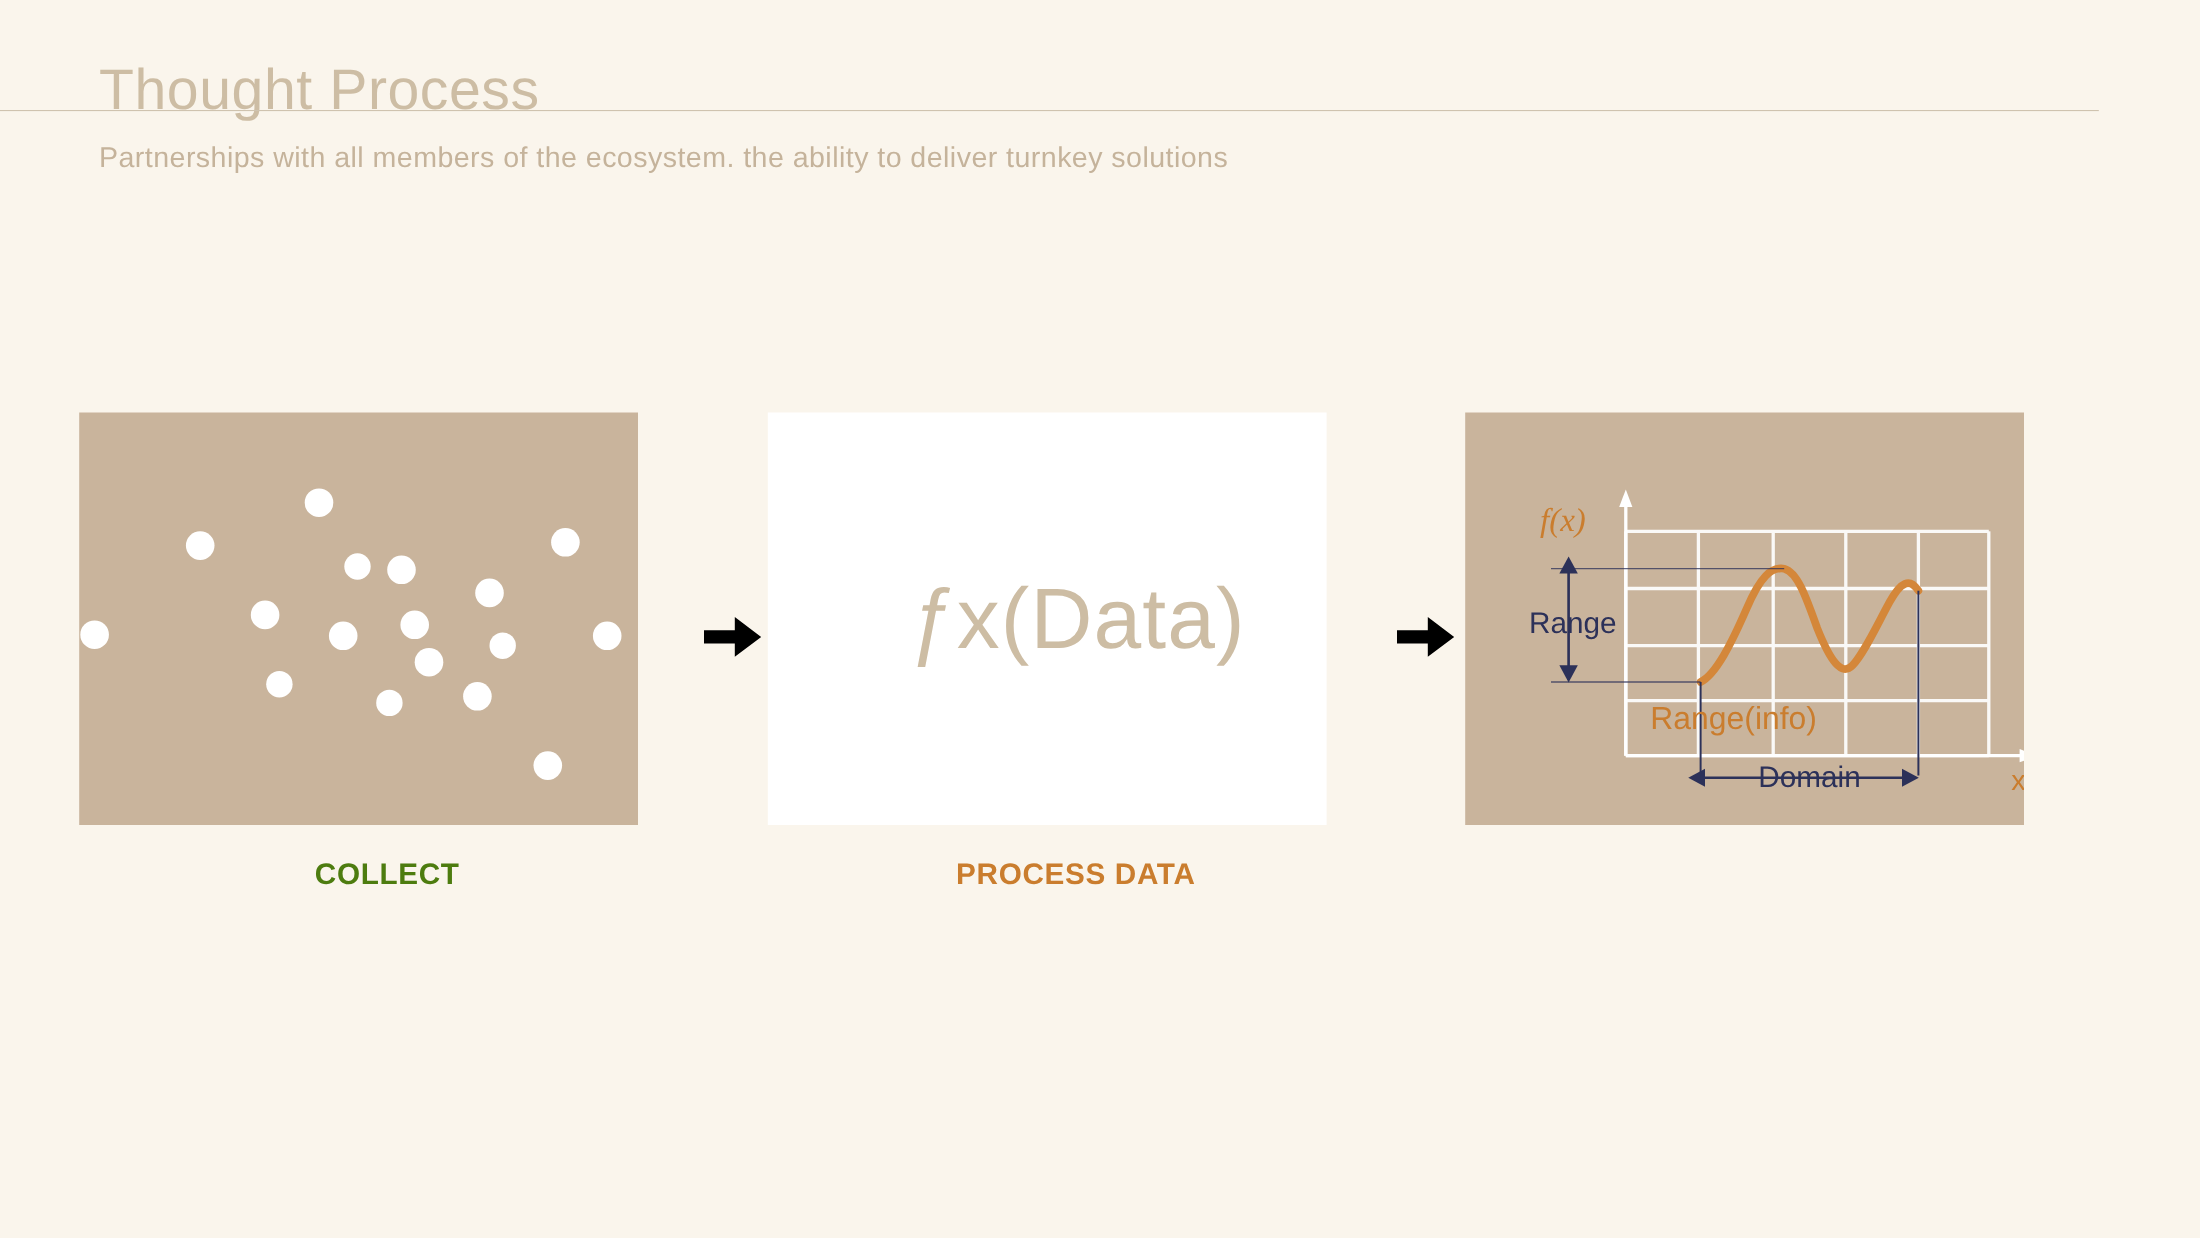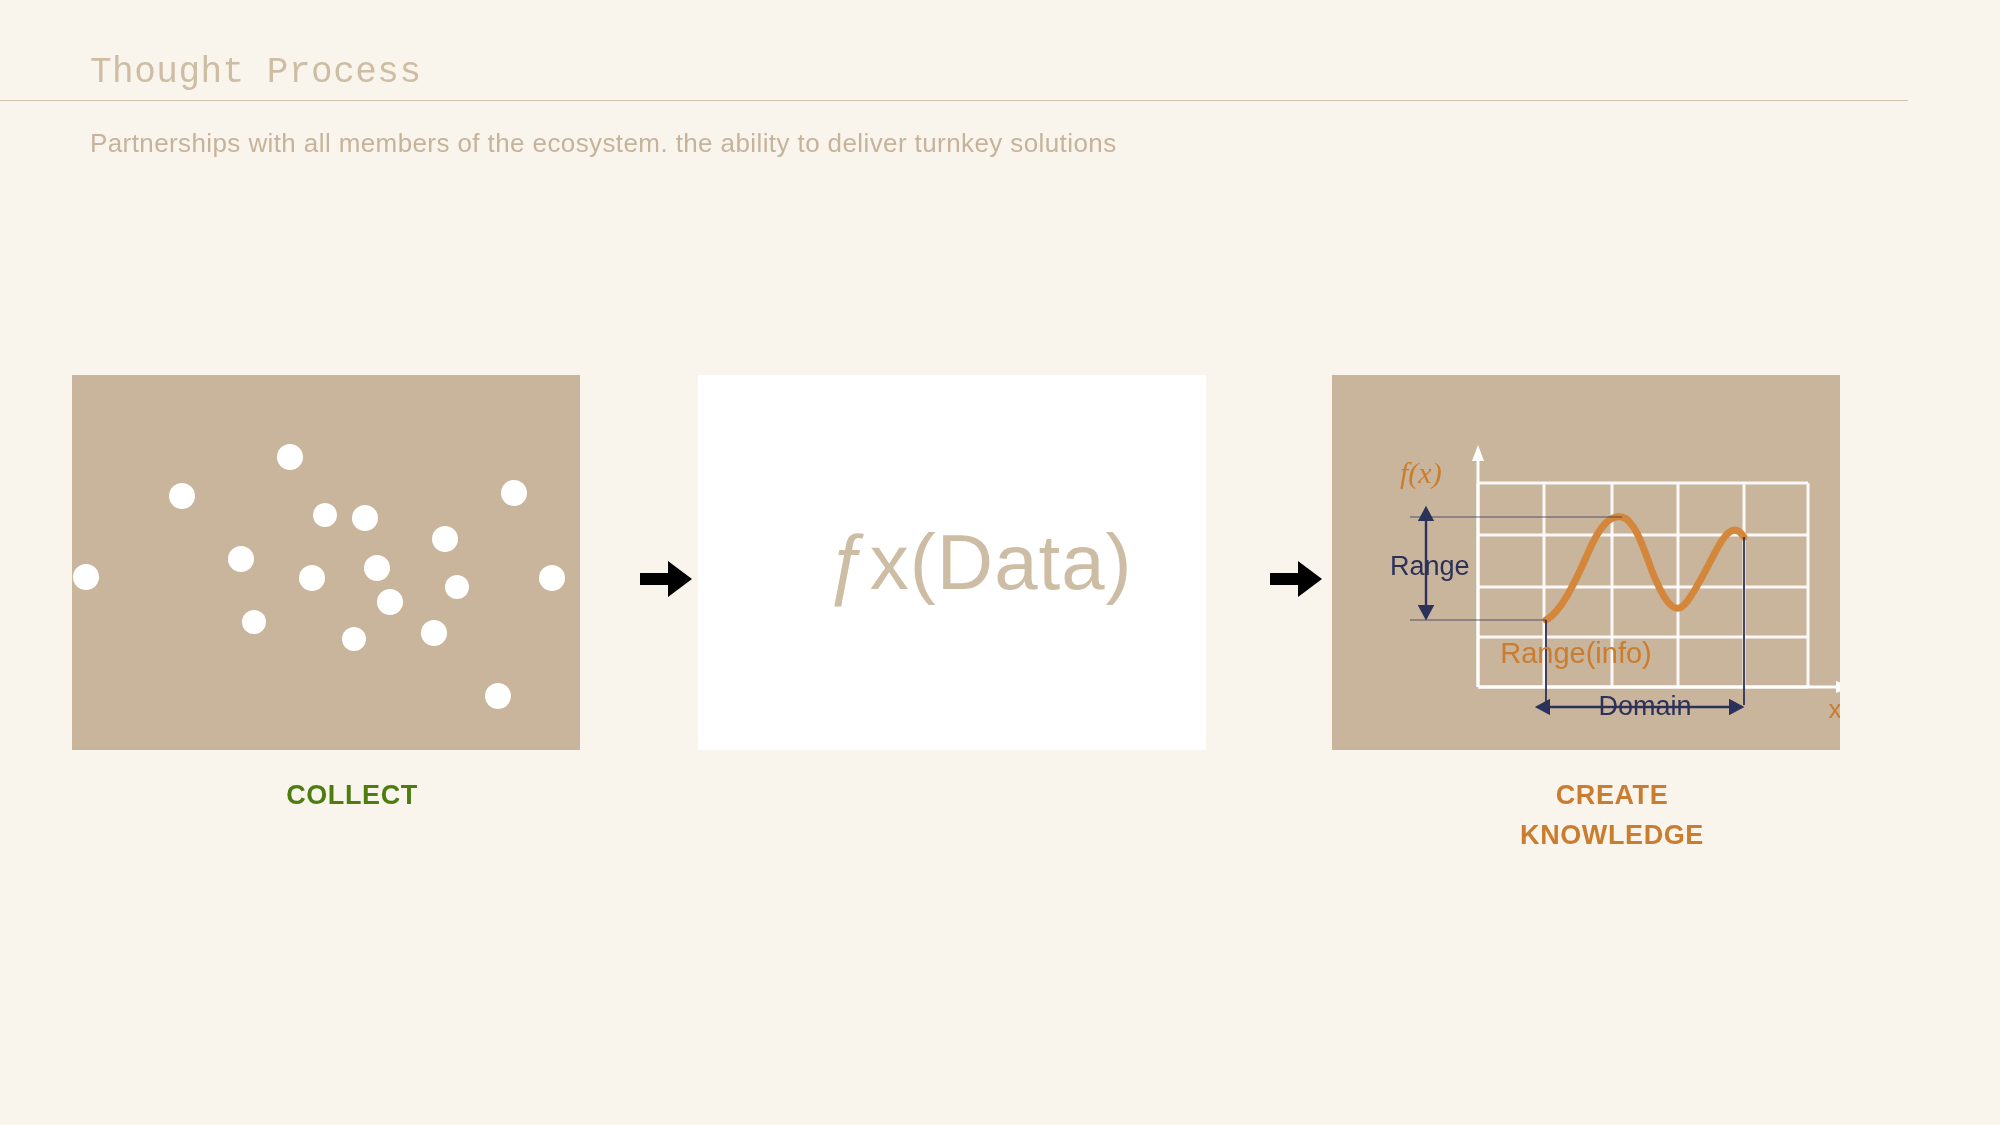--- a/index.html
+++ b/index.html
@@ -20,26 +20,25 @@
     position: absolute;
     left: 0;
     top: 0;
     width: 2000px;
     height: 200px;
   }
   #page-title {
     position: absolute;
     left: 90px;
     top: 52px;
-    font-size: 36px;
+    font-size: 52px;
     font-weight: 400;
     letter-spacing: 0.5px;
     color: #cdbda4;
     white-space: nowrap;
-    font-family: Liberation Mono, monospace;
   }
   #title-rule {
     position: absolute;
     left: 0;
     top: 100px;
     width: 1908px;
     height: 1px;
     background: #cfc3af;
   }
   #page-subtitle {
@@ -230,19 +229,18 @@
       <text id="label-range-info" x="244" y="288" font-family="Liberation Sans, sans-serif" font-size="29" fill="#ca7d2e" text-anchor="middle">Range(info)</text>
       <text id="label-domain" x="313" y="340" font-family="Liberation Sans, sans-serif" font-size="27" fill="#2c3159" text-anchor="middle">Domain</text>
       <text id="label-x" x="503" y="343" font-family="Liberation Sans, sans-serif" font-size="26" fill="#ca7d2e" text-anchor="middle">x</text>
     </svg>
   </div>
 
   <div class="caption" id="caption-collect">
     <span>COLLECT</span>
   </div>
 
-
-  <div class="caption" id="caption-create">
-    <span>CREATE</span>
-    <span class="line2">KNOWLEDGE</span>
-  </div>
+  <div class="caption" id="caption-process">
+    <span>PROCESS DATA</span>
+  </div>
+
 
 </div>
 
 </body></html>

